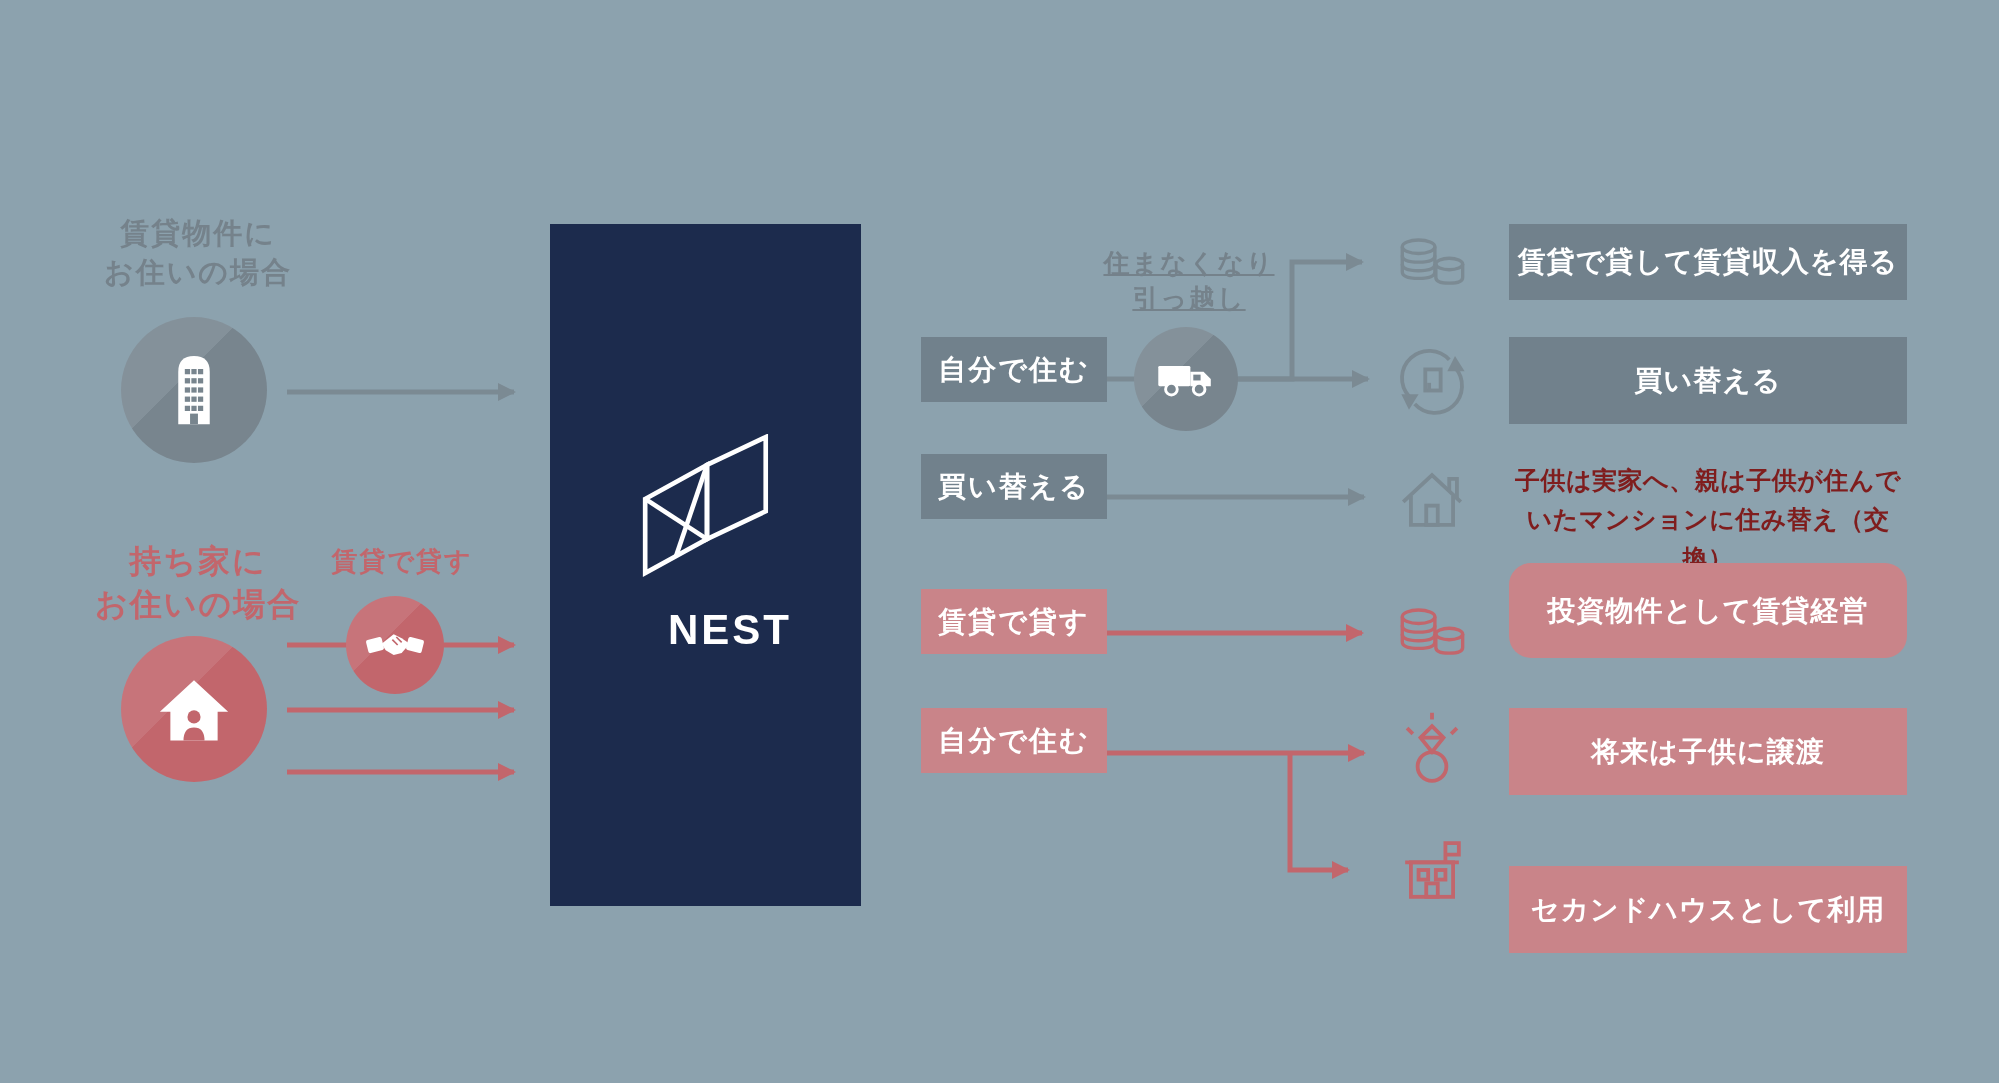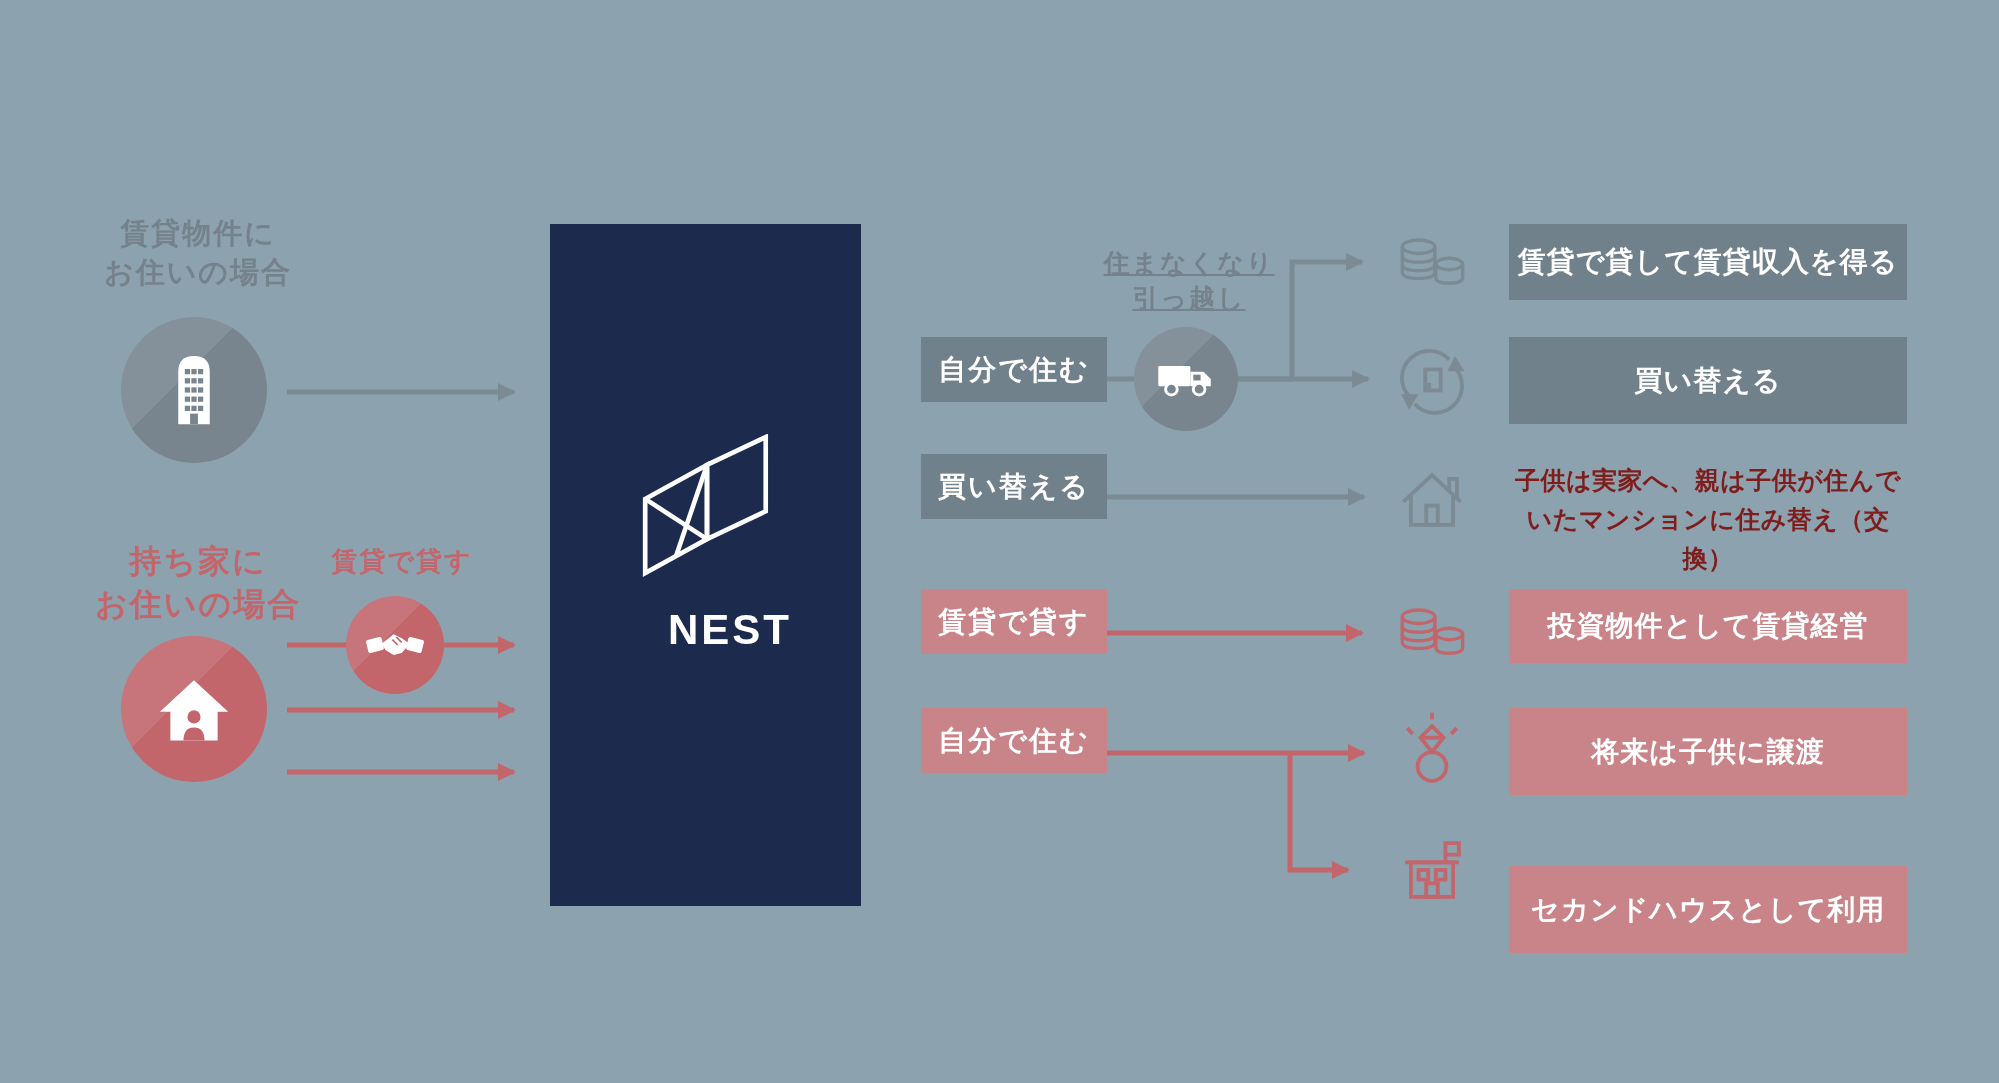--- a/index.html
+++ b/index.html
@@ -251,17 +251,17 @@
         <rect x="34" y="48" width="10" height="10"></rect>
         <rect x="52" y="48" width="10" height="10"></rect>
         <rect x="42" y="62" width="12" height="14"></rect>
       </g>
     </svg>
   </div>
 
   <div class="outcome-box gray-bg" style="top:224px;height:76px;">賃貸で貸して賃貸収入を得る</div>
   <div class="outcome-box gray-bg" style="top:337px;height:87px;">買い替える</div>
   <div class="outcome-text" style="top:461px;">子供は実家へ、親は子供が住んでいたマンションに住み替え（交換）</div>
-  <div class="outcome-box pink-bg" style="top:589px;height:74px;">投資物件として賃貸経営</div>
+  <div class="outcome-box pink-bg" style="top:563px;height:95px;border-radius:22px;">投資物件として賃貸経営</div>
   <div class="outcome-box pink-bg" style="top:708px;height:87px;">将来は子供に譲渡</div>
   <div class="outcome-box pink-bg" style="top:826px;height:87px;margin-top:40px;">セカンドハウスとして利用</div>
 
 </div>
 
 </body></html>

